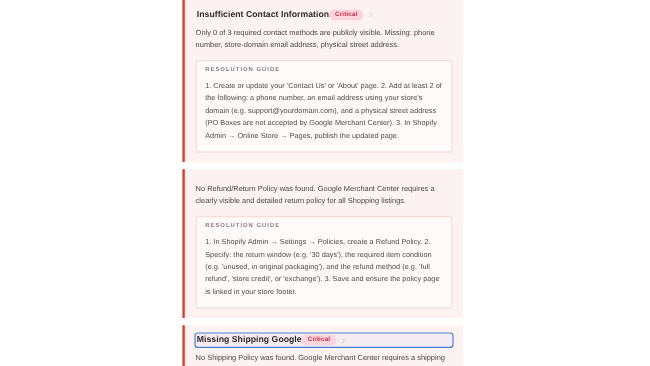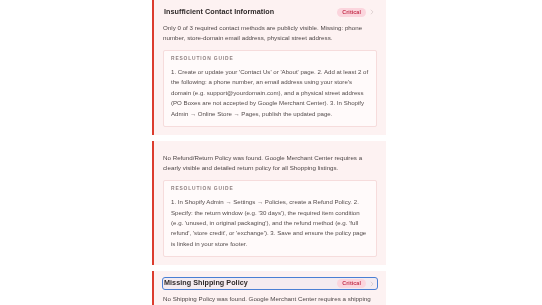--- a/index.html
+++ b/index.html
@@ -30,21 +30,21 @@
     border-left: 2.5px solid #dc3c2e;
     box-sizing: border-box;
     padding: 7px 9px 8px 9px;
     margin-bottom: 6px;
   }
   .issue-card:last-child { margin-bottom: 0; }
 
   .card-header {
     display: flex;
     align-items: center;
-    justify-content: space-between;
+    justify-content: flex-start;
     box-sizing: border-box;
     padding: 1px 2px 1px 1px;
   }
   .card-header.focused {
     outline: 1.2px solid #4a7fd4;
     border-radius: 2px;
     background: rgba(74,127,212,0.05);
   }
 
   .card-title {
@@ -139,21 +139,21 @@
     </div>
     <div class="issue-card">
       <div class="card-desc">No Refund/Return Policy was found. Google Merchant Center requires a clearly visible and detailed return policy for all Shopping listings.</div>
       <div class="resolution-box">
         <div class="resolution-label">RESOLUTION GUIDE</div>
         <div class="resolution-text">1. In Shopify Admin → Settings → Policies, create a Refund Policy. 2. Specify: the return window (e.g. '30 days'), the required item condition (e.g. 'unused, in original packaging'), and the refund method (e.g. 'full refund', 'store credit', or 'exchange'). 3. Save and ensure the policy page is linked in your store footer.</div>
       </div>
     </div>
     <div class="issue-card">
       <div class="card-header focused">
-        <div class="card-title">Missing Shipping Policy</div>
+        <div class="card-title">Missing Shipping Google</div>
         <div class="header-right">
           <span class="severity-badge">Critical</span>
           <span class="chevron-icon">
             <svg viewBox="0 0 8 8" width="6" height="6" aria-hidden="true">
               <path d="M2.8 1.4 L5.4 4 L2.8 6.6" fill="none" stroke="#9a8b8b" stroke-width="1.1" stroke-linecap="round" stroke-linejoin="round"></path>
             </svg>
           </span>
         </div>
       </div>
       <div class="card-desc">No Shipping Policy was found. Google Merchant Center requires a shipping policy that details delivery times and costs for all regions where products are sold.</div>

